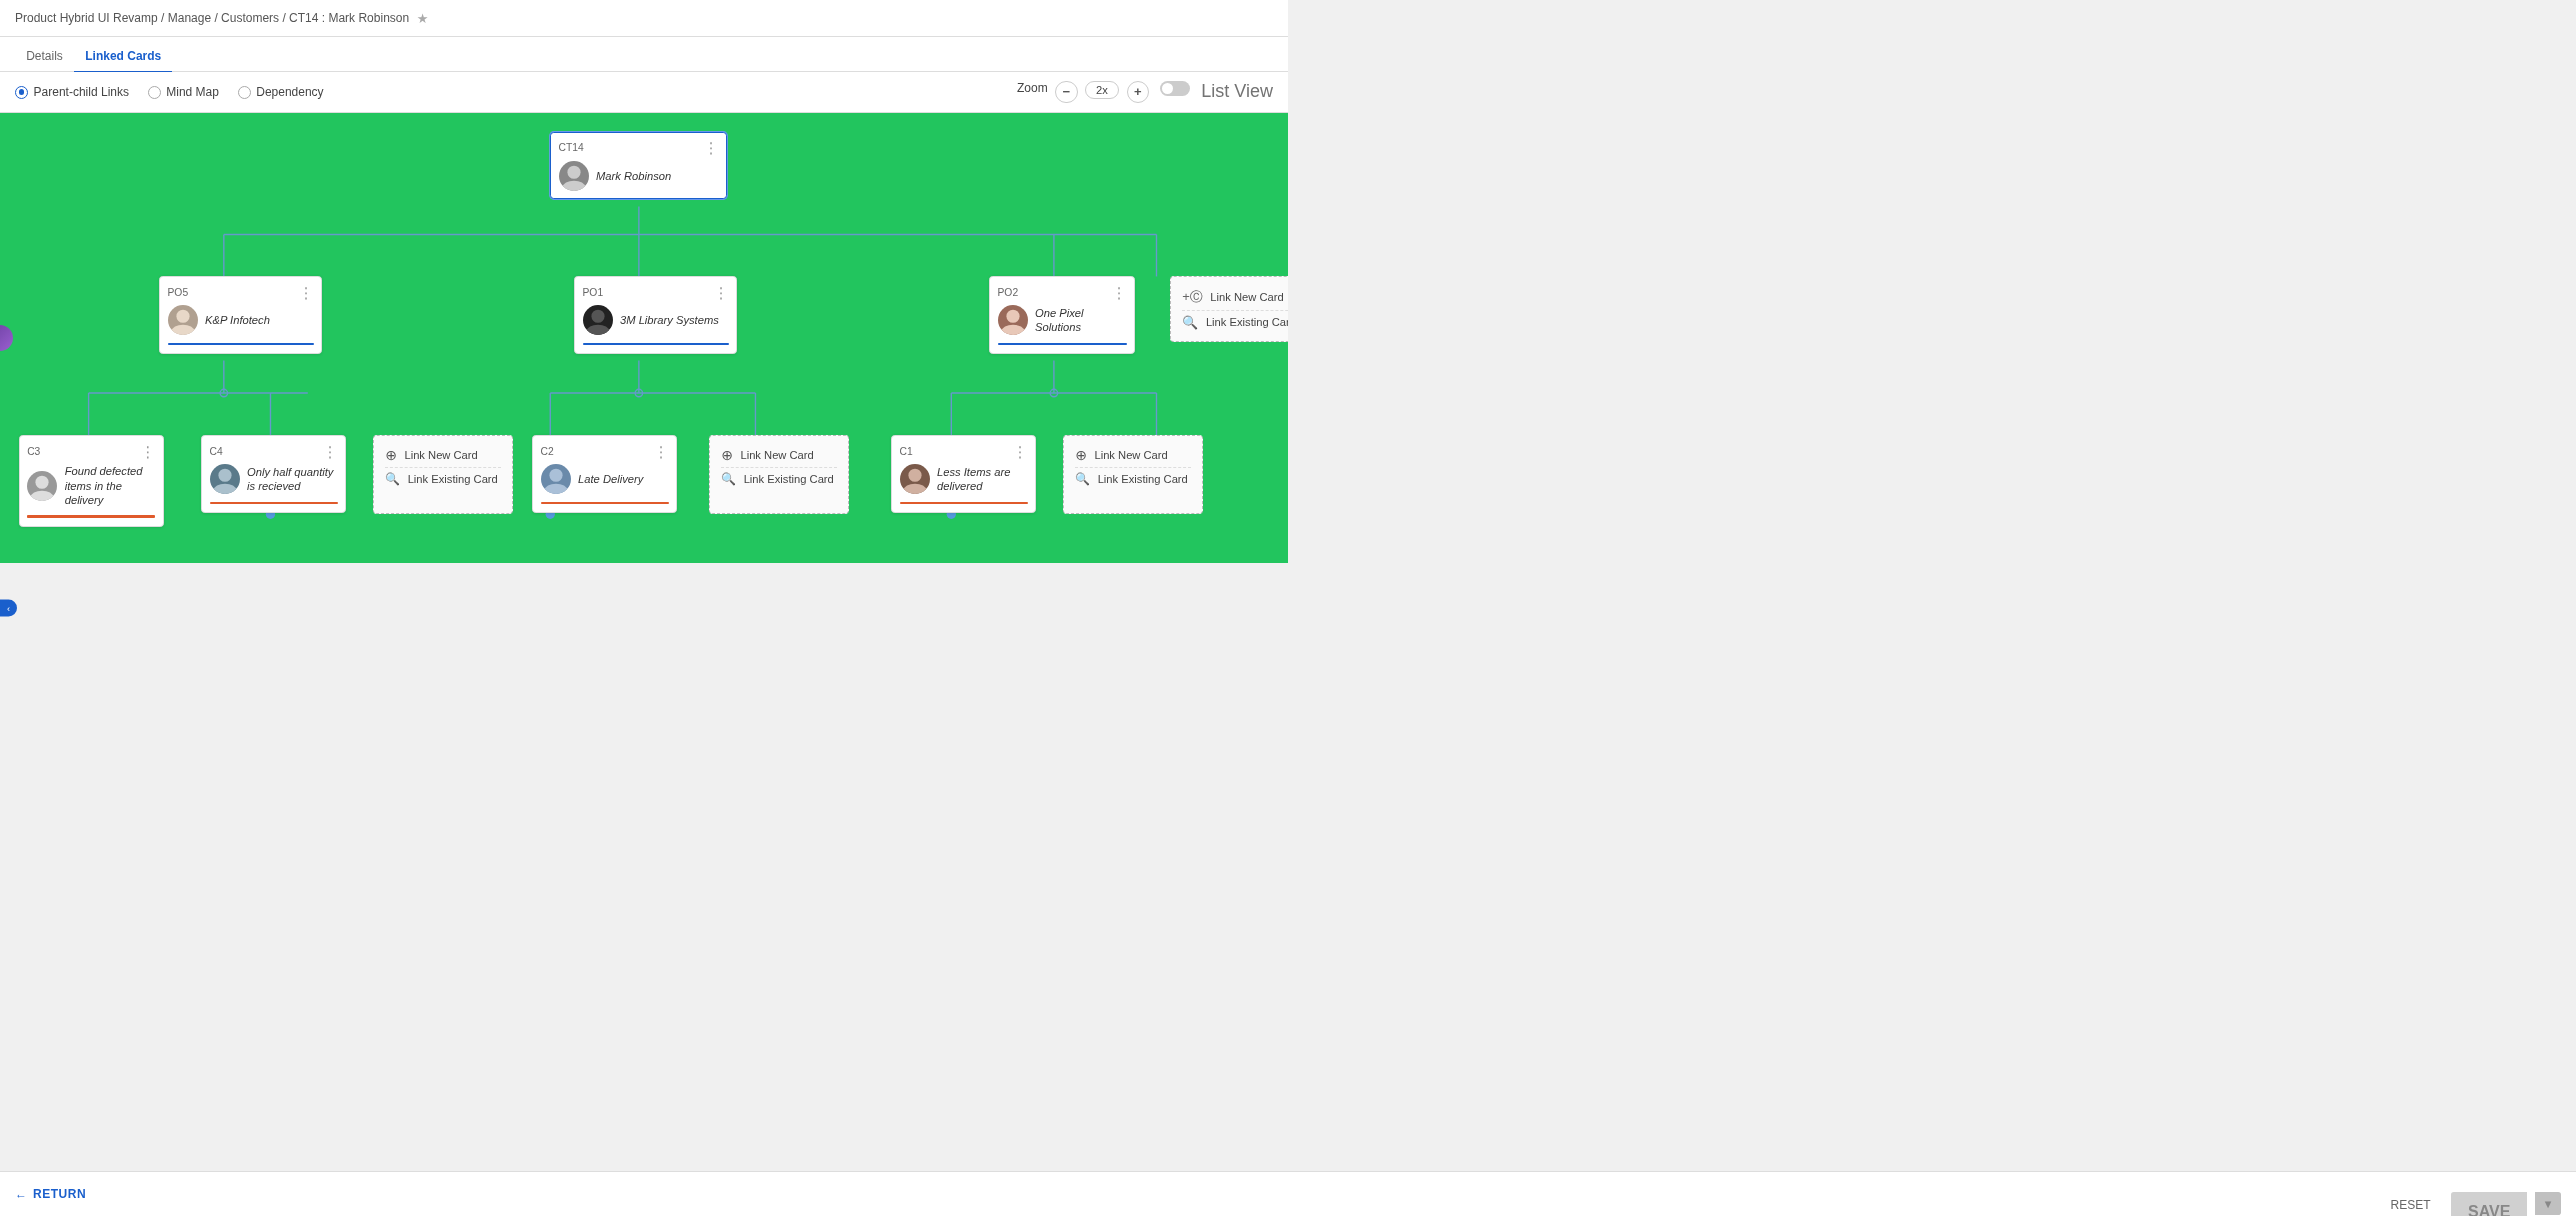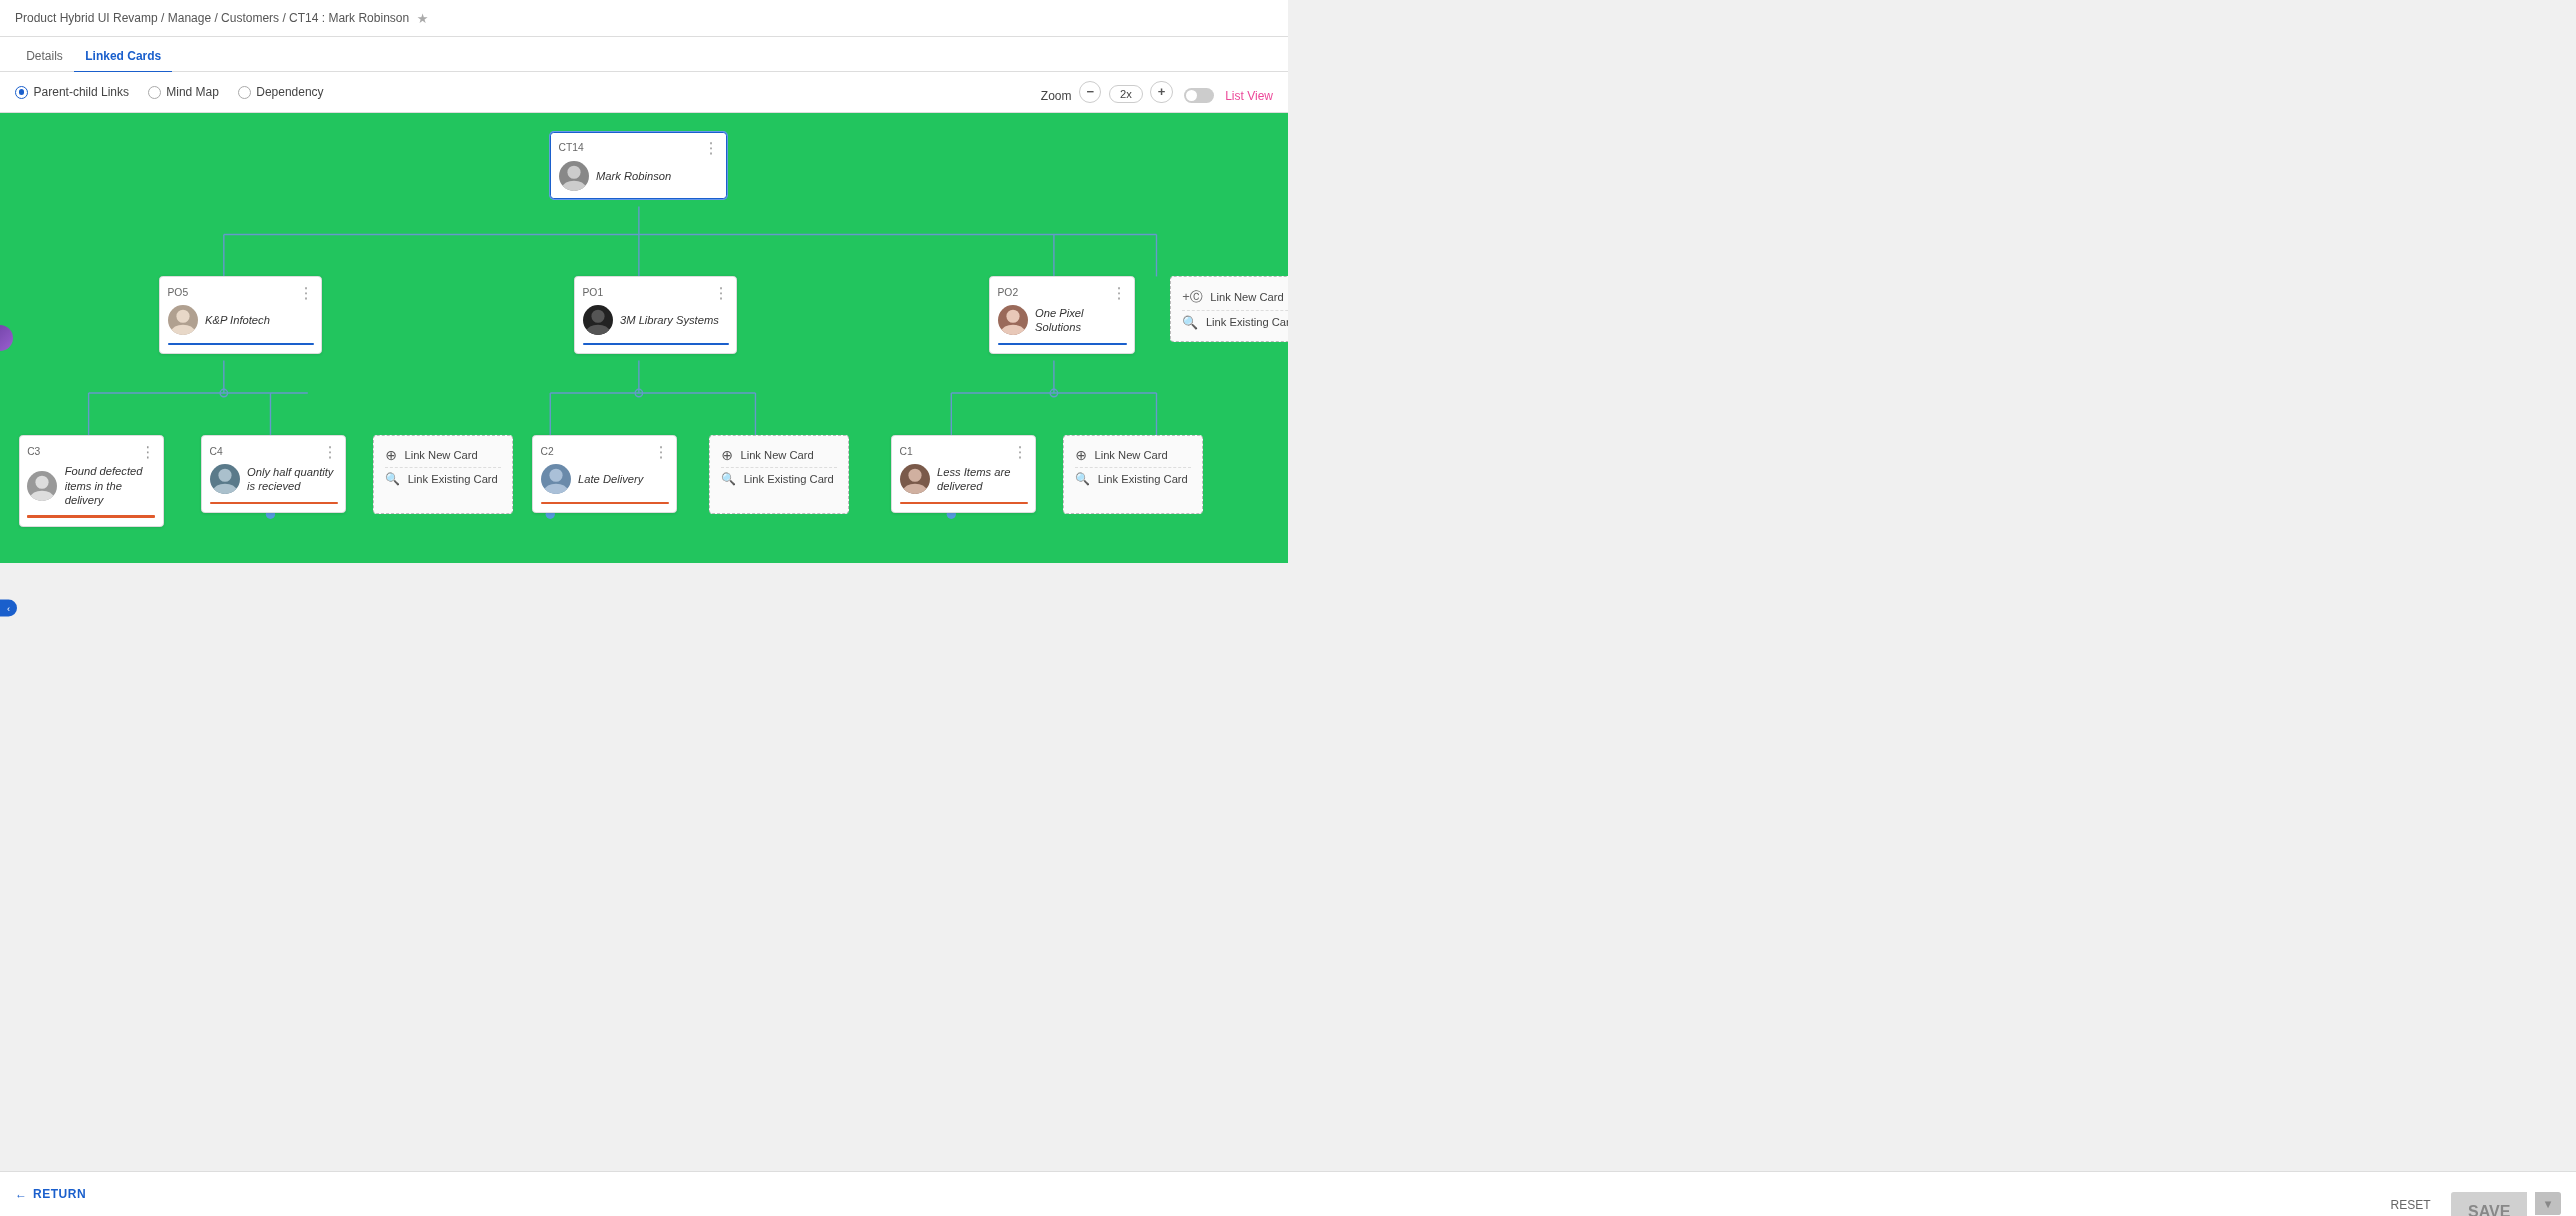--- a/index.html
+++ b/index.html
@@ -57,33 +57,33 @@
       height: 41px;
     }
     .radio-group { display: flex; align-items: center; gap: 18.7px; }
     .radio-item { display: flex; align-items: center; gap: 5.6px; font-size: 12px; color: #444; cursor: pointer; }
     .radio-circle {
       width: 13px; height: 13px; border-radius: 50%; border: 1.9px solid #aaa; display: flex; align-items: center; justify-content: center;
     }
     .radio-circle.checked { border-color: #1a5fcc; }
     .radio-circle.checked::after { content: ''; width: 5.6px; height: 5.6px; border-radius: 50%; background: #1a5fcc; }
 
-    .zoom-controls { display: flex; align-items: flex-end; gap: 7.5px; font-size: 12px; color: #444; }
+    .zoom-controls { display: flex; align-items: flex-start; gap: 7.5px; font-size: 12px; color: #444; }
     .zoom-btn {
       width: 22.4px; height: 22.4px; border-radius: 50%; border: 0.9px solid #ccc; background: #fff;
       display: flex; align-items: center; justify-content: center; cursor: pointer; font-size: 13px; font-weight: bold; color: #555;
     }
     .zoom-value {
       background: #fff; border: 0.9px solid #ccc; border-radius: 11.2px; padding: 1.9px 9.3px; font-size: 11.2px; min-width: 34px; text-align: center;
     }
     .toggle {
       width: 30px; height: 15px; background: #ccc; border-radius: 7.5px; position: relative; cursor: pointer; margin: 0 3.7px;
     }
     .toggle::after { content: ''; position: absolute; width: 11.2px; height: 11.2px; border-radius: 50%; background: #fff; top: 1.9px; left: 1.9px; }
-    .list-view-label { font-size: 12px; color: #ec4899; }
+    .list-view-label { font-size: 18px; color: #737373; }
 
     
     .canvas {
       background: #22c55e;
       position: relative;
       overflow: hidden;
       height: calc(608px - 37px - 35px - 41px - 45px);
       flex: 1;
     }
 

